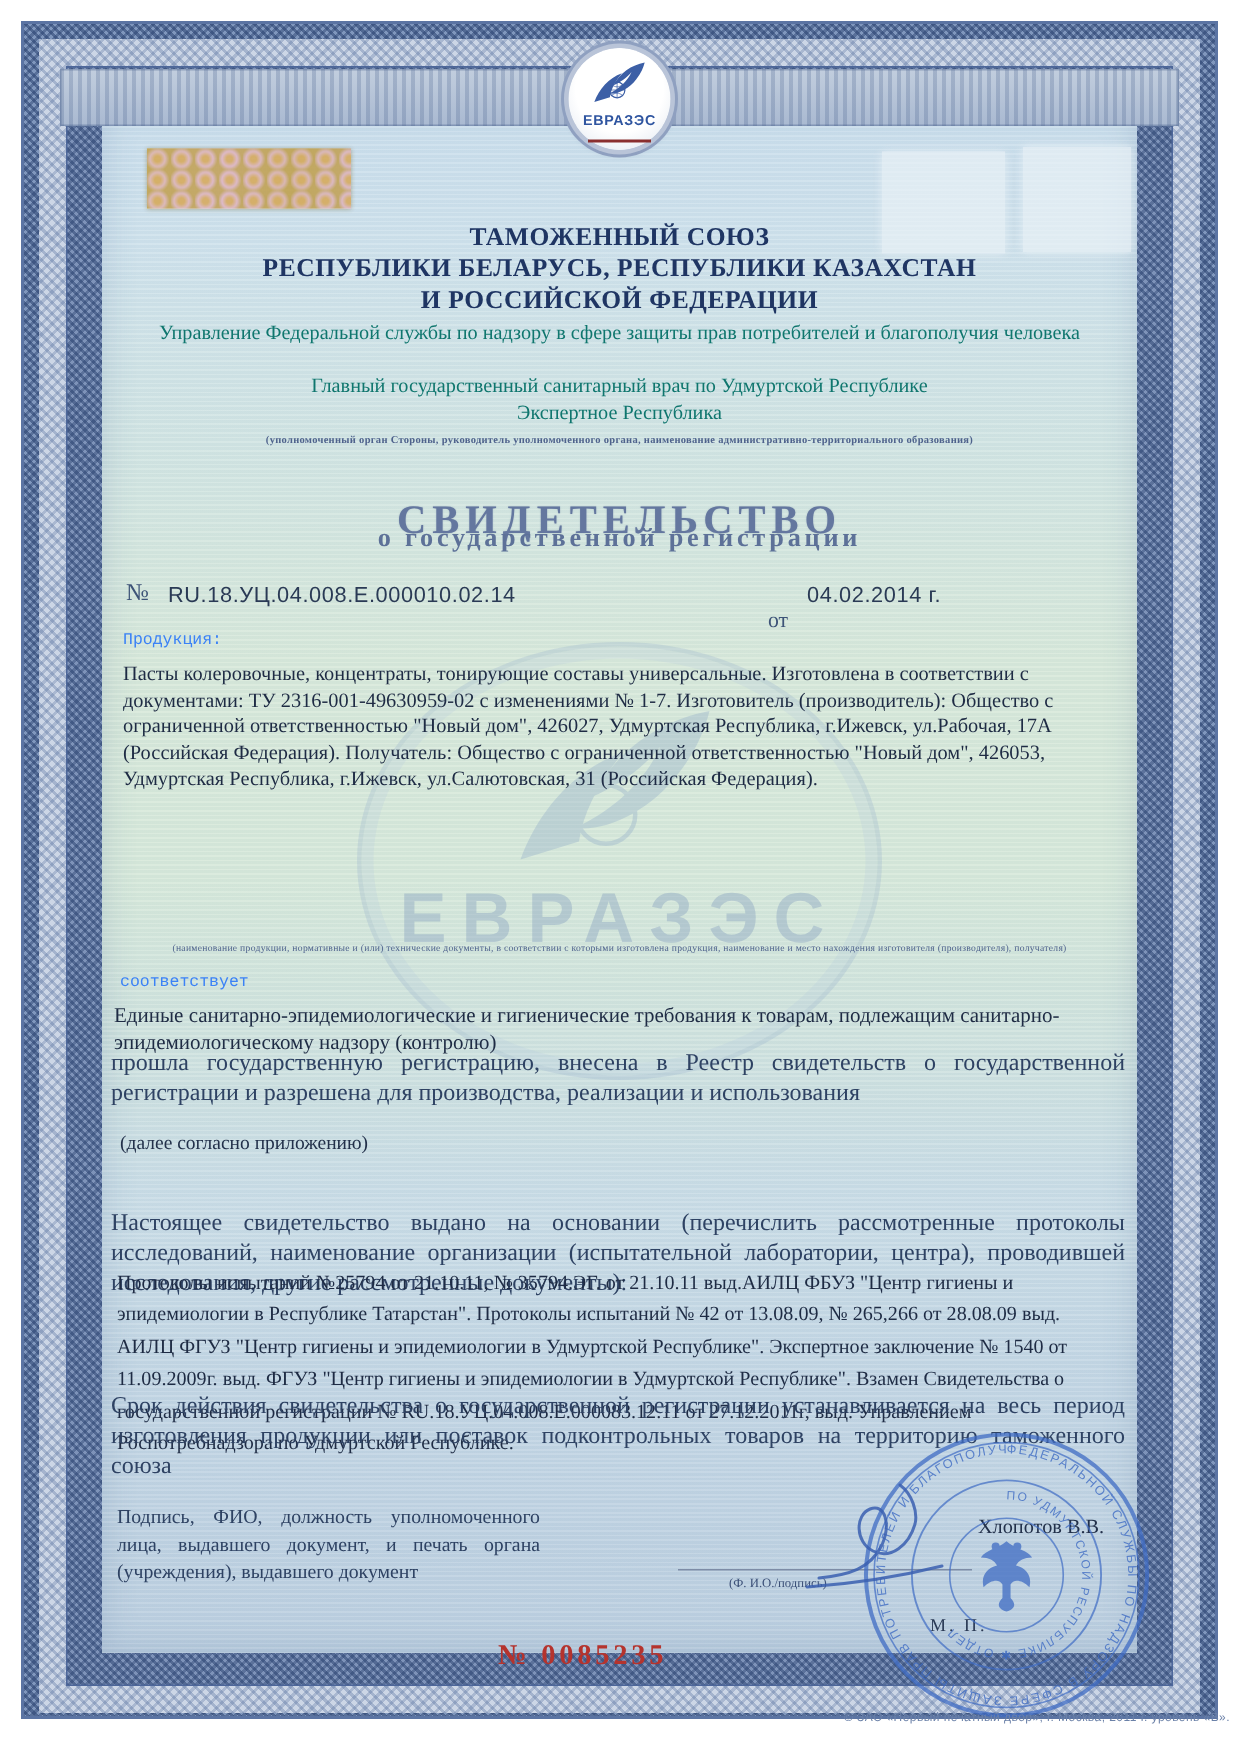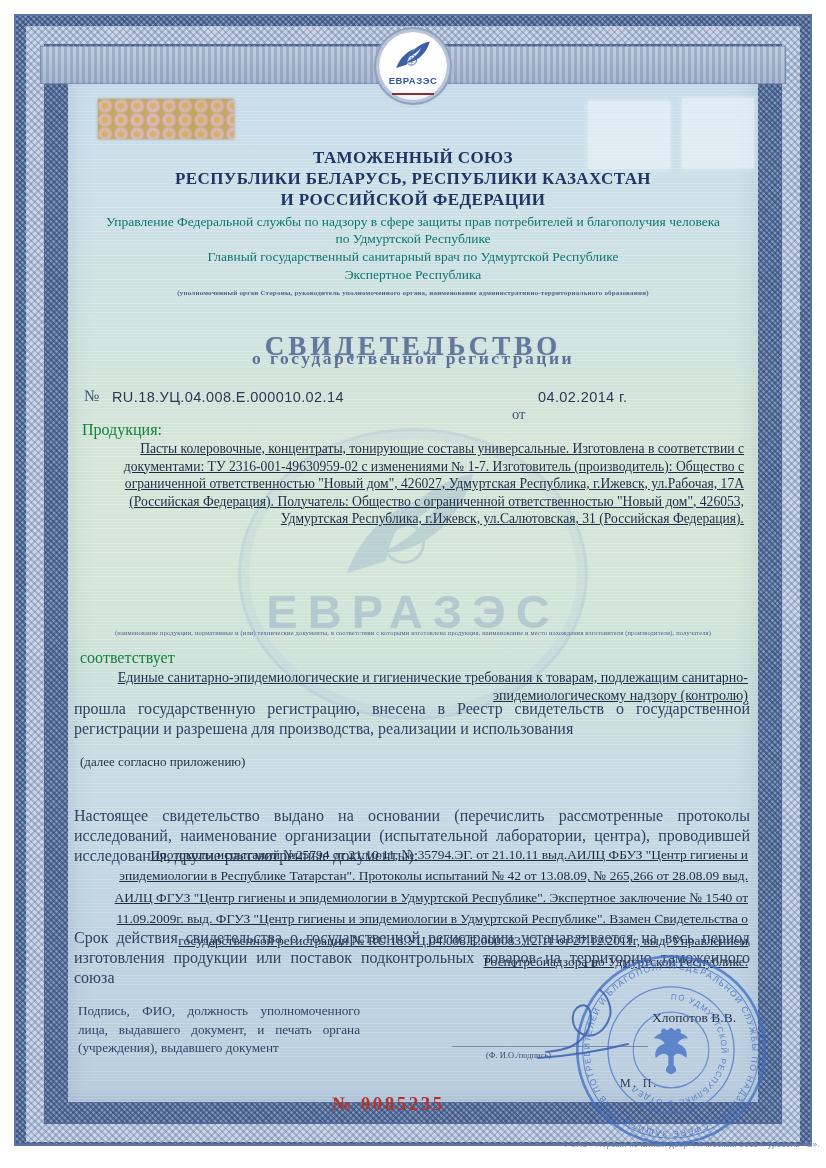--- a/index.html
+++ b/index.html
@@ -44,22 +44,22 @@
     pointer-events:none;
   }
   .abs{position:absolute;}
   .ctr{left:72px;width:682px;text-align:center;}
   
   .h-bold{font-weight:bold;color:#1f3563;font-size:17px;letter-spacing:.4px;}
   .h-reg{color:#0f766e;font-size:13.5px;}
   .tiny{color:#4e628c;font-size:7px;letter-spacing:.2px;}
   .title-main{font-weight:bold;font-size:27px;letter-spacing:4px;color:#64779f;text-shadow:0 0 1px rgba(90,110,150,.4);margin-top:19px;}
   .title-sub{font-weight:bold;font-size:17.5px;letter-spacing:2.5px;color:#5d7198;}
-  .label-slate{color:#15803d;font-size:16px;}
-  .body-txt{color:#1e2b44;font-size:13.6px;line-height:1.29;text-align:right;text-decoration:underline;}
+  .label-slate{color:#3b82f6;font-size:11px;font-family:Liberation Mono, monospace;}
+  .body-txt{color:#1e2b44;font-size:13.6px;line-height:1.29;text-align:left;}
   .just{color:#2e4263;font-size:16px;line-height:1.24;text-align:justify;}
   .mono-num{font-family:"Liberation Sans", sans-serif;color:#2a3a55;font-size:14.5px;letter-spacing:.4px;}
   .serial{font-size:19px;color:#b5332d;letter-spacing:2.5px;font-weight:bold;}
   
   .topband{
     position:absolute;left:40px;right:40px;top:46px;height:38px;
     background:
       repeating-linear-gradient(90deg, rgba(70,95,140,.25) 0 3px, rgba(255,255,255,0) 3px 6px),
       linear-gradient(180deg,#c2cede,#a9b9d1);
     box-shadow:inset 0 0 0 1px rgba(70,95,140,.4);
@@ -125,21 +125,20 @@
     <path d="M92 4 C70 8 50 22 40 42 C50 38 62 30 70 20 C64 34 50 48 32 56 C46 58 66 48 78 32 C86 22 90 12 92 4 Z" fill="#8aa6c6"></path>
     <path d="M8 70 C16 48 32 30 54 22 C44 34 36 48 34 62 Z" fill="#8aa6c6"></path>
     <circle cx="46" cy="50" r="13" fill="none" stroke="#8aa6c6" stroke-width="2"></circle>
   </svg>
   <div class="abs wm-text">ЕВРАЗЭС</div>
 
   <div class="abs ctr h-bold" style="top:148px;">ТАМОЖЕННЫЙ СОЮЗ</div>
   <div class="abs ctr h-bold" style="top:169px;">РЕСПУБЛИКИ БЕЛАРУСЬ, РЕСПУБЛИКИ КАЗАХСТАН</div>
   <div class="abs ctr h-bold" style="top:190px;">И РОССИЙСКОЙ ФЕДЕРАЦИИ</div>
   <div class="abs ctr h-reg" style="top:214px;">Управление Федеральной службы по надзору в сфере защиты прав потребителей и благополучия человека</div>
-  <div class="abs ctr h-reg" style="top:231px;">по Удмуртской Республике</div>
   <div class="abs ctr h-reg" style="top:249px;">Главный государственный санитарный врач по Удмуртской Республике</div>
   <div class="abs ctr h-reg" style="top:267px;">Экспертное Республика</div>
   <div class="abs ctr tiny" style="top:289px;font-weight:bold;">(уполномоченный орган Стороны, руководитель уполномоченного органа, наименование административно-территориального образования)</div>
 
   <div class="abs ctr title-main" style="top:312px;">СВИДЕТЕЛЬСТВО</div>
   <div class="abs ctr title-sub" style="top:348px;">о государственной регистрации</div>
 
   <div class="abs" style="left:84px;top:387px;font-size:16px;color:#3e5478;">№</div>
   <div class="abs mono-num" style="left:112px;top:389px;">RU.18.УЦ.04.008.Е.000010.02.14</div>
   <div class="abs" style="left:512px;top:388px;font-size:14.5px;color:#3e5478;margin-top:18px;">от</div>

